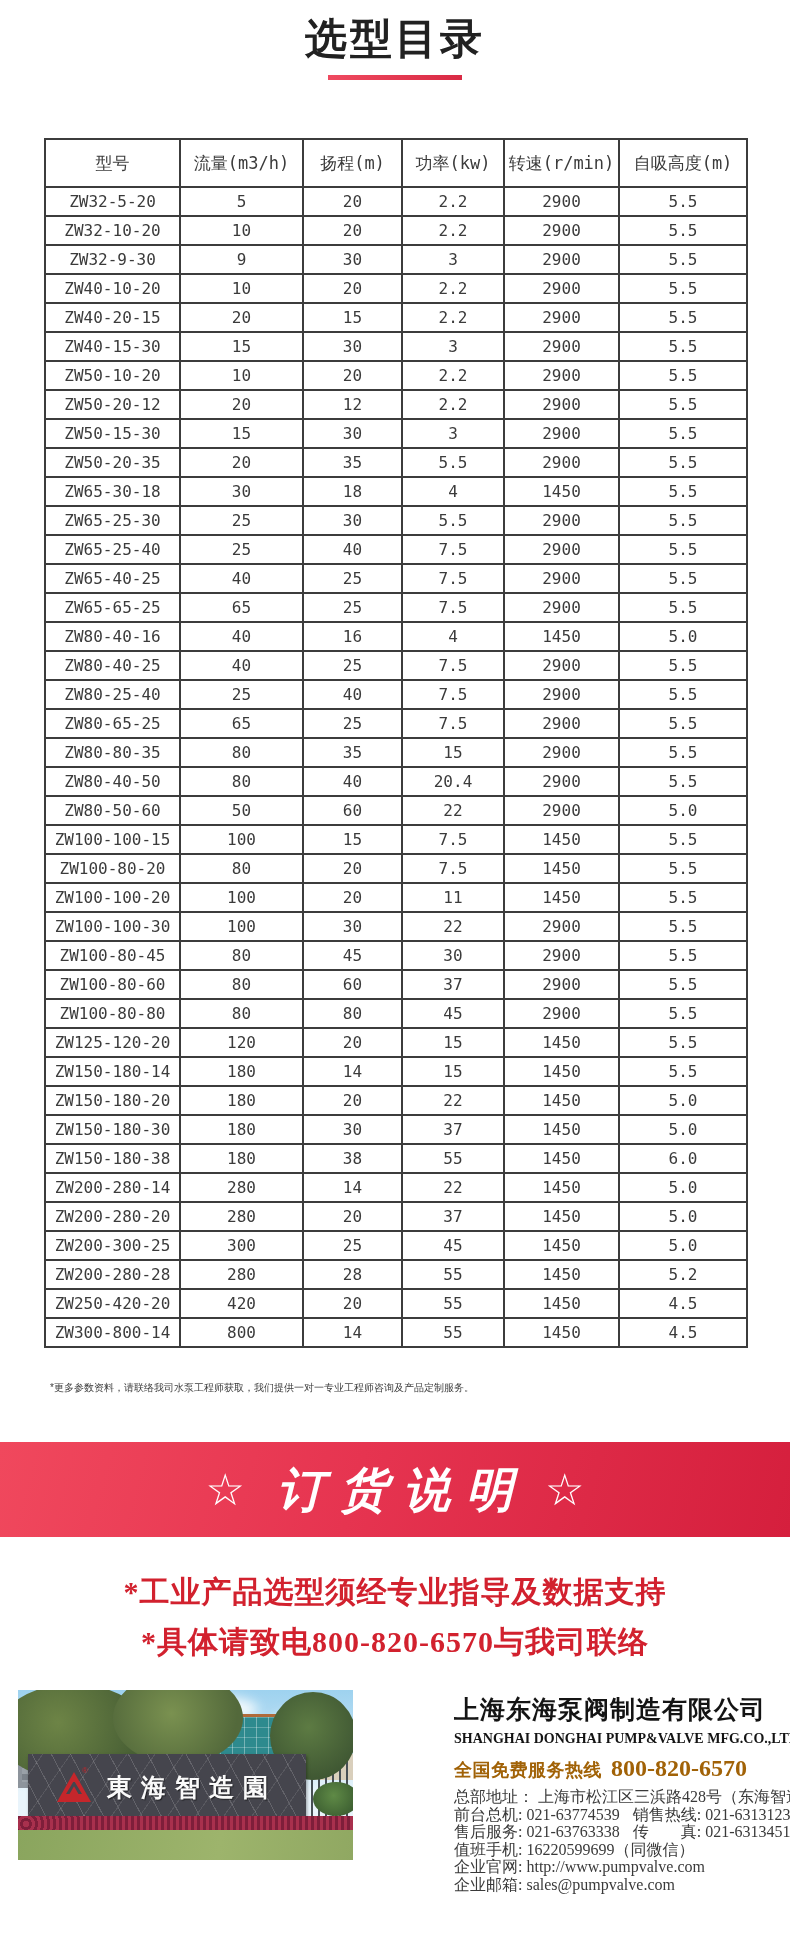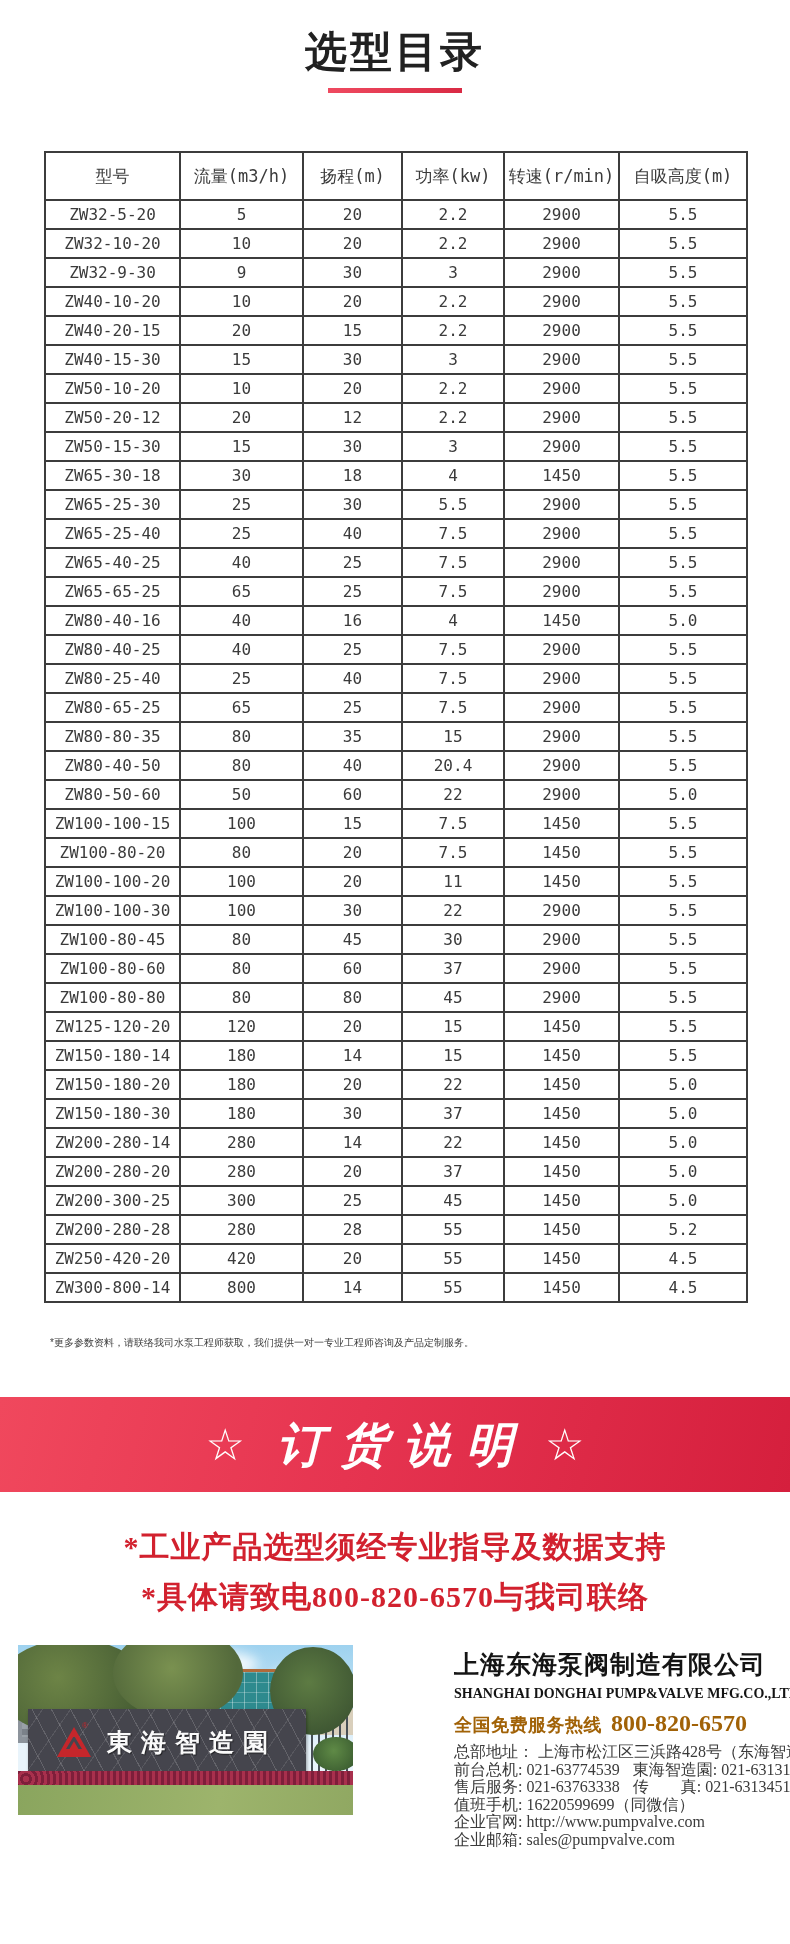--- a/index.html
+++ b/index.html
@@ -1,21 +1,21 @@
 <!DOCTYPE html>
 <html><head>
 <meta charset="utf-8">
 <style>
   * { margin:0; padding:0; box-sizing:border-box; }
   html,body { background:#ffffff; }
   body { font-family:"Liberation Sans", sans-serif; }
   .page { width:790px; min-height:1944px; background:#fff; margin:0 auto; overflow:hidden; }
 
   
-  .title-wrap { padding-top:27px; text-align:center; }
+  .title-wrap { padding-top:14px; text-align:center; }
   .main-title { font-size:42px; line-height:50px; font-weight:bold; color:#212121; letter-spacing:3px; }
   .title-underline { width:134px; height:5px; margin:11px auto 0; background:linear-gradient(90deg,#ef4a60,#d92a44); }
 
   
   .table-wrap { margin:58px 44px 0 44px; }
   table.spec { width:702px; border-collapse:collapse; table-layout:fixed;
                font-family:"DejaVu Sans Mono", monospace; color:#3b3b3b; }
   table.spec th, table.spec td { border:2px solid #3c3c3c; text-align:center; vertical-align:middle; }
   table.spec th { height:48px; font-size:17px; font-weight:normal; }
   table.spec td { height:29px; font-size:16px; padding:0 2px; white-space:nowrap; }
@@ -194,20 +194,28 @@
           </tr>
           <tr>
             <td>ZW50-15-30</td>
             <td>15</td>
             <td>30</td>
             <td>3</td>
             <td>2900</td>
             <td>5.5</td>
           </tr>
           <tr>
+            <td>ZW50-20-35</td>
+            <td>20</td>
+            <td>35</td>
+            <td>5.5</td>
+            <td>2900</td>
+            <td>5.5</td>
+          </tr>
+          <tr>
             <td>ZW65-30-18</td>
             <td>30</td>
             <td>18</td>
             <td>4</td>
             <td>1450</td>
             <td>5.5</td>
           </tr>
           <tr>
             <td>ZW65-25-30</td>
             <td>25</td>
@@ -376,20 +384,28 @@
             <td>1450</td>
             <td>5.0</td>
           </tr>
           <tr>
             <td>ZW150-180-30</td>
             <td>180</td>
             <td>30</td>
             <td>37</td>
             <td>1450</td>
             <td>5.0</td>
+          </tr>
+          <tr>
+            <td>ZW150-180-38</td>
+            <td>180</td>
+            <td>38</td>
+            <td>55</td>
+            <td>1450</td>
+            <td>6.0</td>
           </tr>
           <tr>
             <td>ZW200-280-14</td>
             <td>280</td>
             <td>14</td>
             <td>22</td>
             <td>1450</td>
             <td>5.0</td>
           </tr>
           <tr>
@@ -473,21 +489,21 @@
 
     <div class="info">
       <div class="company-cn">上海东海泵阀制造有限公司</div>
       <div class="company-en">SHANGHAI DONGHAI PUMP&amp;VALVE MFG.CO.,LTD.</div>
       <div class="hotline">
         <span class="h-label">全国免费服务热线</span>
         <span class="h-number">800-820-6570</span>
       </div>
       <div class="contacts">
           <div class="contact-line"><span class="c-label">总部地址：</span><span class="c-value">上海市松江区三浜路428号（东海智造园）</span></div>
-          <div class="contact-line"><span class="c-label">前台总机:</span><span class="c-value">021-63774539</span><span class="c-label second">東海智造園:</span><span class="c-value">021-63131230</span></div>
+          <div class="contact-line"><span class="c-label">前台总机:</span><span class="c-value">021-63774539</span><span class="c-label second">销售热线:</span><span class="c-value">021-63131230</span></div>
           <div class="contact-line"><span class="c-label">售后服务:</span><span class="c-value">021-63763338</span><span class="c-label second">传　　真:</span><span class="c-value">021-63134513</span></div>
           <div class="contact-line"><span class="c-label">值班手机:</span><span class="c-value">16220599699（同微信）</span></div>
           <div class="contact-line"><span class="c-label">企业官网:</span><span class="c-value">http://www.pumpvalve.com</span></div>
           <div class="contact-line"><span class="c-label">企业邮箱:</span><span class="c-value">sales@pumpvalve.com</span></div>
         </div>
     </div>
 
   </div>
 
 </div>

